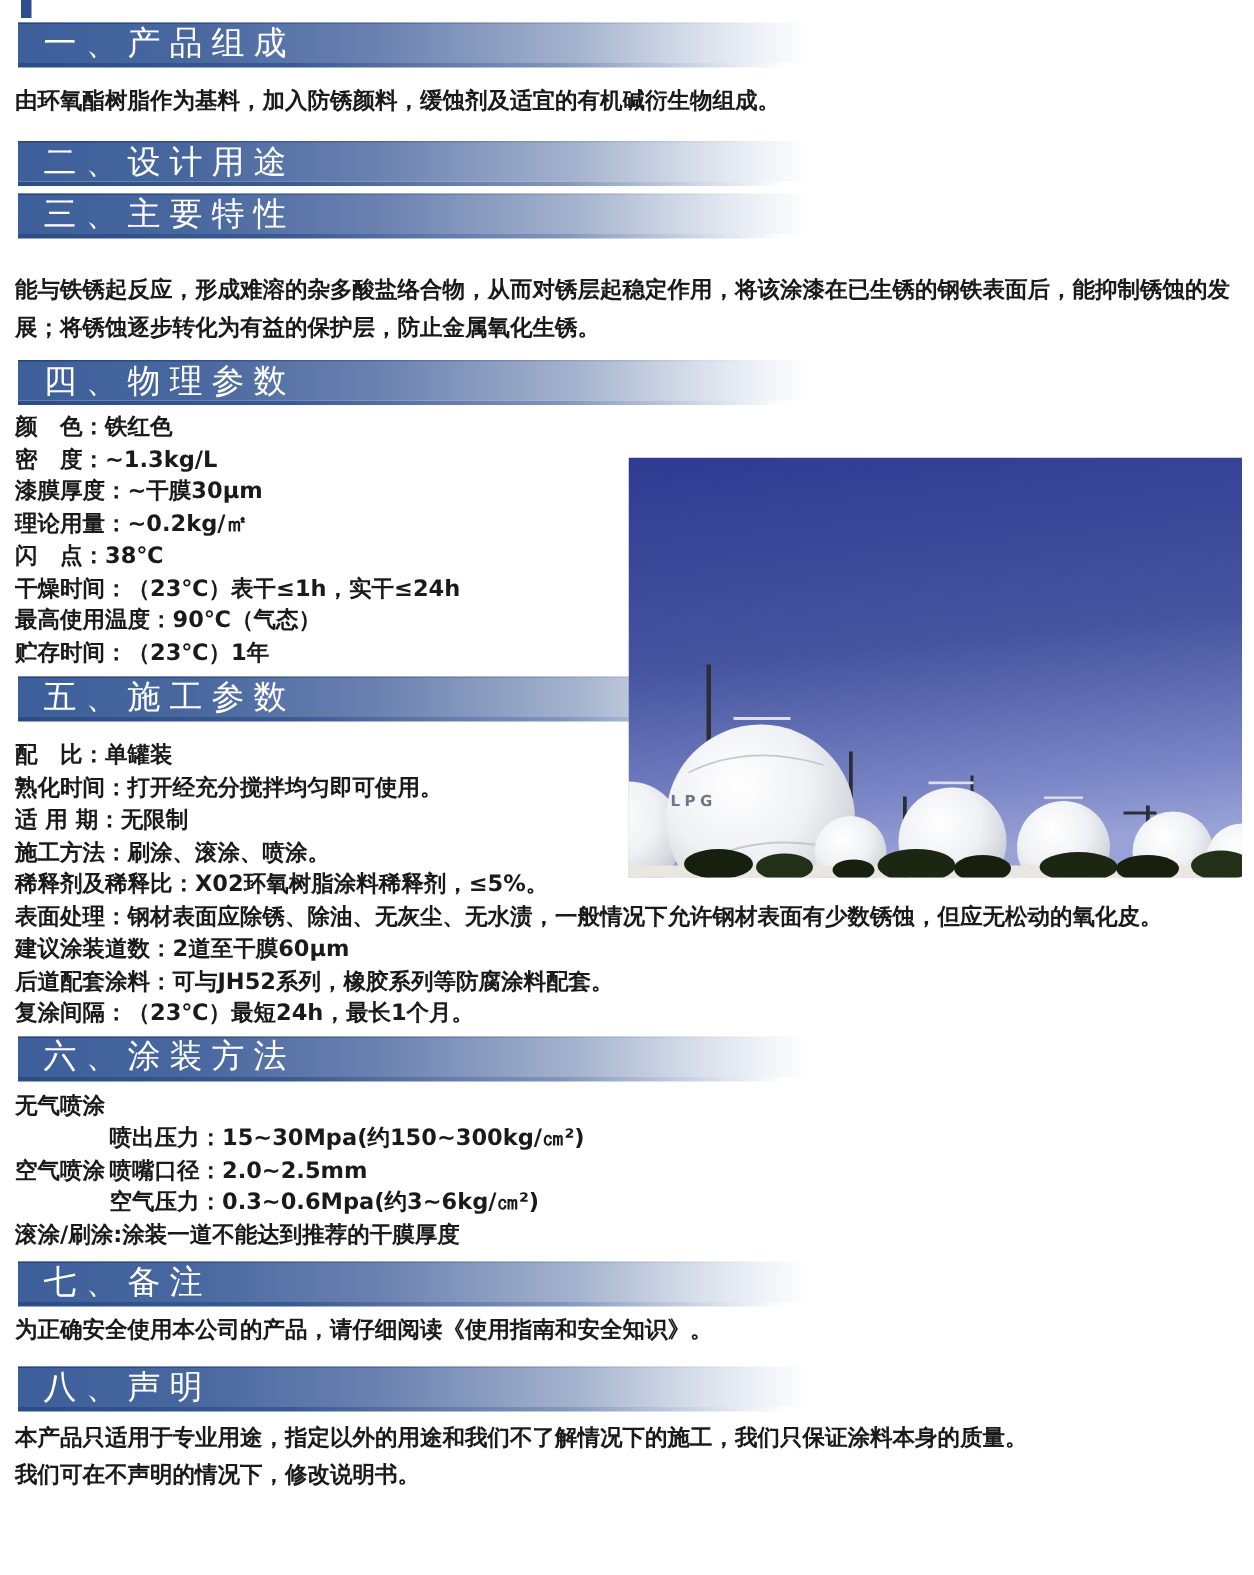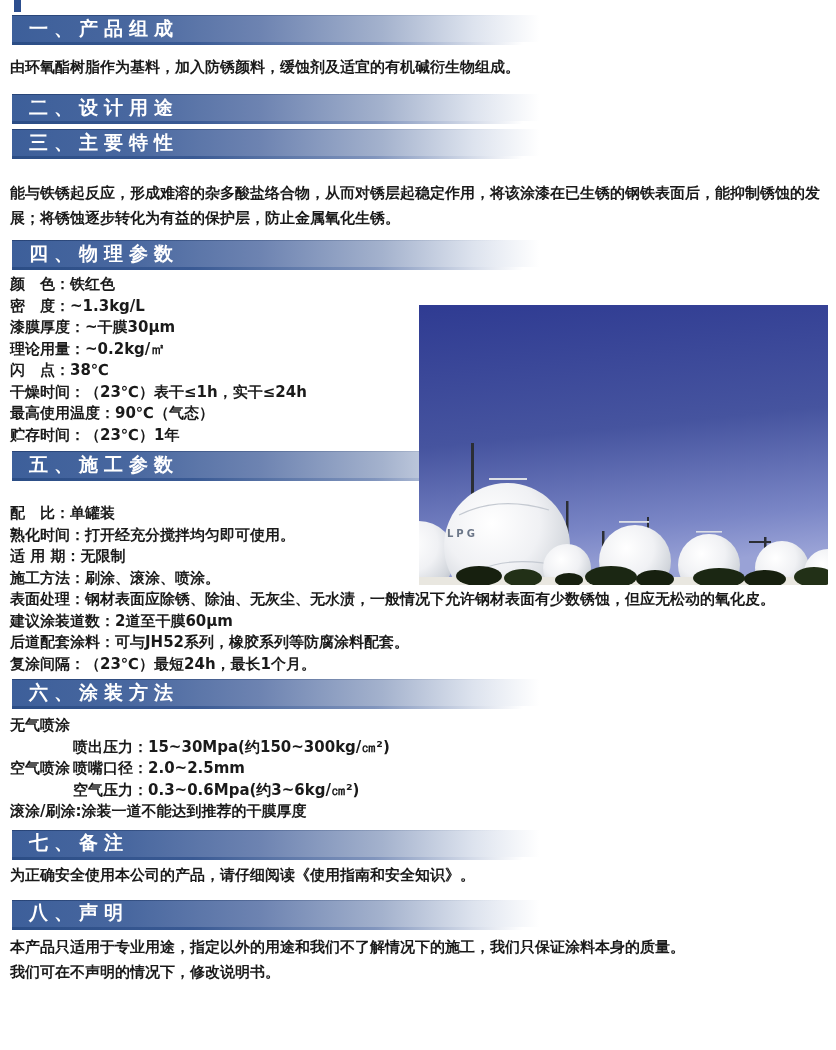--- a/index.html
+++ b/index.html
@@ -13,35 +13,35 @@
   .bar{
     position:relative;height:30px;margin-left:12px;
     background:linear-gradient(90deg,#3d5f9a 0%,#48679f 14%,#6d83b1 30%,#a4b2cd 45%,#dde3ee 56%,#ffffff 64%);
     background-size:100% 27px;background-repeat:no-repeat;
     display:flex;align-items:center;padding-bottom:3px;box-sizing:border-box;
   }
   .bar::before{content:"";position:absolute;top:0;left:0;right:0;height:1px;
     background:linear-gradient(90deg,rgba(22,46,90,.55),rgba(22,46,90,0) 60%);}
   .bar::after{content:"";position:absolute;bottom:0;left:0;right:0;height:3px;
     background:linear-gradient(90deg,#2b4d85 0%,#3a5a94 22%,#8195bd 44%,rgba(255,255,255,0) 62%);}
-  .bar .t{position:relative;z-index:1;color:#ffffff;font-size:19px;font-weight:bold;
+  .bar .t{position:relative;z-index:1;color:#ffffff;font-size:22px;font-weight:normal;
     letter-spacing:6px;padding-left:17px;white-space:nowrap;}
 
   .content{margin-left:10px;margin-right:10px;}
   .content p{margin:0;font-size:15px;font-weight:bold;line-height:25px;}
   .param .line{font-size:15px;font-weight:bold;line-height:21.5px;white-space:nowrap;}
   .spray-row{display:flex;font-size:15px;font-weight:bold;line-height:21.5px;white-space:nowrap;}
   .spray-label{display:inline-block;min-width:63px;flex:0 0 auto;}
 
   
   .s1 .bar{margin-top:15px}.s1 .content{margin-top:10px}
   .s2 .bar{margin-top:14px}.s2 .content{margin-top:5px}
   .s3 .bar{margin-top:5px} .s3 .content{margin-top:22px}
   .s4 .bar{margin-top:9px} .s4 .content{margin-top:4px}
-  .s5 .bar{margin-top:5px} .s5 .content{margin-top:22px}
+  .s5 .bar{margin-top:5px} .s5 .content{margin-top:12px}
   .s6 .bar{margin-top:4px} .s6 .content{margin-top:6px}
   .s7 .bar{margin-top:7px} .s7 .content{margin-top:3px}
   .s8 .bar{margin-top:12px}.s8 .content{margin-top:5px}
 
   .photo{position:absolute;left:419px;top:305px;width:409px;height:300px;}
   .photo svg{display:block;}
 </style>
 </head>
 <body>
 
@@ -89,20 +89,21 @@
 
 <section class="s5">
   <div class="bar">
     <span class="t">五、施工参数</span>
   </div>
   <div class="content param">
     <div class="line">配　比：单罐装</div>
     <div class="line">熟化时间：打开经充分搅拌均匀即可使用。</div>
     <div class="line">适 用 期：无限制</div>
     <div class="line">施工方法：刷涂、滚涂、喷涂。</div>
+    <div class="line">稀释剂及稀释比：X02环氧树脂涂料稀释剂，≤5%。</div>
     <div class="line">表面处理：钢材表面应除锈、除油、无灰尘、无水渍，一般情况下允许钢材表面有少数锈蚀，但应无松动的氧化皮。</div>
     <div class="line">建议涂装道数：2道至干膜60μm</div>
     <div class="line">后道配套涂料：可与JH52系列，橡胶系列等防腐涂料配套。</div>
     <div class="line">复涂间隔：（23℃）最短24h，最长1个月。</div>
   </div>
 </section>
 
 <section class="s6">
   <div class="bar">
     <span class="t">六、涂装方法</span>

